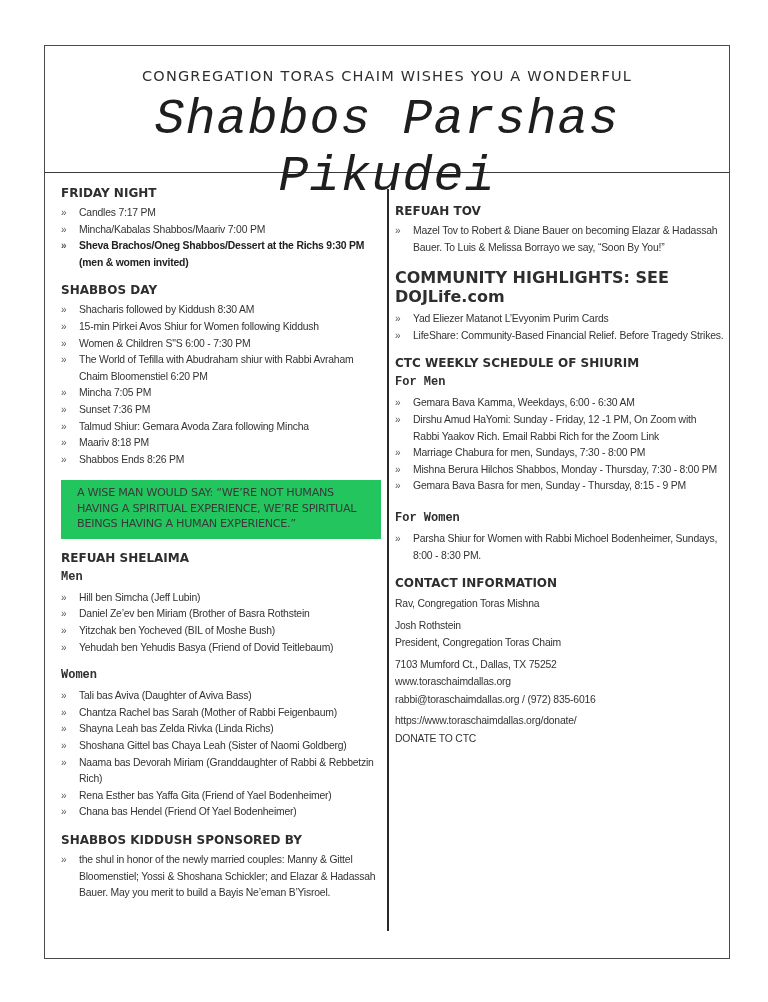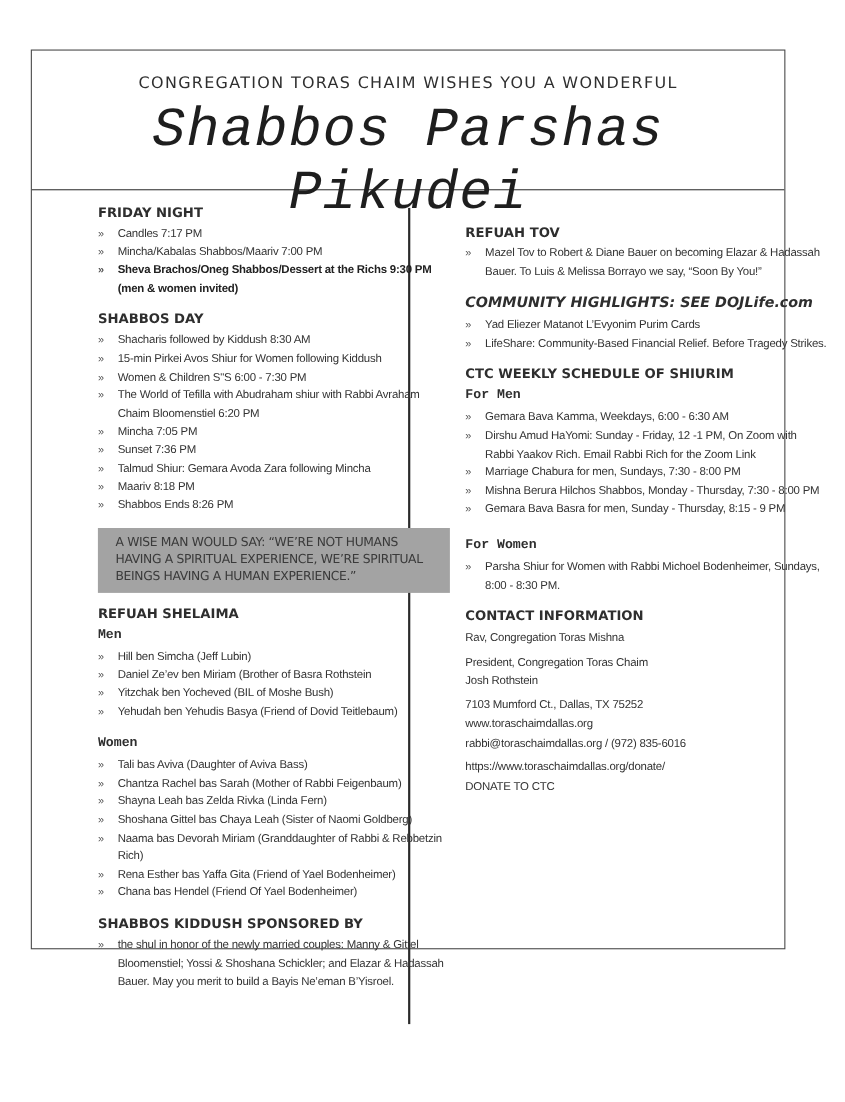--- a/index.html
+++ b/index.html
@@ -1,20 +1,20 @@
 <!DOCTYPE html>
 <html><head>
 <meta charset="utf-8">
 <style>
   * { box-sizing: border-box; margin: 0; padding: 0; }
   html, body { width: 768px; height: 1002px; background: #ffffff; overflow: hidden; }
   body { font-family: "Liberation Sans", sans-serif; color: #2b2b2b; position: relative; }
 
   .frame {
-    position: absolute; left: 28px; top: 45px; width: 686px; height: 818px;
+    position: absolute; left: 44px; top: 45px; width: 686px; height: 914px;
     border: 1.5px solid #4a4a4a;
   }
   .header {
     position: absolute; left: 0; top: 0; width: 100%; height: 127px;
     border-bottom: 1.5px solid #3a3a3a;
     text-align: center;
   }
   .header-kicker {
     position: absolute; left: 0; right: 0; top: 22px;
     font-family: "DejaVu Sans", sans-serif; font-size: 14.5px; letter-spacing: 1.2px;
@@ -23,21 +23,21 @@
   .header-title {
     position: absolute; left: 0; right: 0; top: 45px;
     font-family: Liberation Mono, monospace; font-style: italic;
     font-size: 50px; color: #1e1e1e; letter-spacing: 1px;
   }
 
   .col-divider {
     position: absolute; left: 342px; top: 143px; width: 1.5px; height: 742px;
     background: #2a2a2a;
   }
-  .col { position: absolute; top: 140px; margin-left: 44px; }
+  .col { position: absolute; top: 140px; }
   .col-left { left: 16px; width: 322px; }
   .col-right { left: 350px; width: 330px; }
 
   .sec-title {
     font-family: "DejaVu Sans", sans-serif; font-weight: bold; font-size: 12px;
     color: #2e2e2e; letter-spacing: 0; margin-bottom: 5px;
   }
   .sec-sub {
     font-family: Liberation Mono, monospace; font-weight: bold; font-size: 12px;
     color: #2e2e2e; margin: 4px 0 6px 0;
@@ -49,21 +49,21 @@
     color: #333; transform-origin: left; letter-spacing: -0.2px;
   }
   ul.items li .bullet {
     position: absolute; left: 0; top: 0; font-size: 10px; color: #555;
   }
   ul.items li.bold { font-weight: bold; color: #222; }
   .gap { height: 12px; }
   .gap-s { height: 8px; }
 
   .quote {
-    background: #a3a3a3; padding: 5px 6px 7px 16px; margin: 12px 0 0 0; width: 320px;
+    background: #22c55e; padding: 5px 6px 7px 16px; margin: 12px 0 0 0; width: 320px;
     font-family: "DejaVu Sans", sans-serif; font-size: 11.2px; line-height: 15.5px;
     color: #3a3a3a; letter-spacing: -0.3px;
   }
 
   .contact-line {
     font-family: "Liberation Sans", sans-serif; font-size: 10.4px; line-height: 17.5px;
     color: #333; letter-spacing: -0.2px;
   }
   .contact-group { margin-bottom: 4px; }
 </style>
@@ -118,21 +118,21 @@
         <li><span class="bullet">»</span><span>Hill ben Simcha (Jeff Lubin)</span></li>
         <li><span class="bullet">»</span><span>Daniel Ze’ev ben Miriam (Brother of Basra Rothstein</span></li>
         <li><span class="bullet">»</span><span>Yitzchak ben Yocheved (BIL of Moshe Bush)</span></li>
         <li><span class="bullet">»</span><span>Yehudah ben Yehudis Basya (Friend of Dovid Teitlebaum)</span></li>
       </ul>
       <div class="gap-s"></div>
       <div class="sec-sub">Women</div>
       <ul class="items">
         <li><span class="bullet">»</span><span>Tali bas Aviva (Daughter of Aviva Bass)</span></li>
         <li><span class="bullet">»</span><span>Chantza Rachel bas Sarah (Mother of Rabbi Feigenbaum)</span></li>
-        <li><span class="bullet">»</span><span>Shayna Leah bas Zelda Rivka (Linda Fern)</span></li>
+        <li><span class="bullet">»</span><span>Shayna Leah bas Zelda Rivka (Linda Richs)</span></li>
         <li><span class="bullet">»</span><span>Shoshana Gittel bas Chaya Leah (Sister of Naomi Goldberg)</span></li>
         <li><span class="bullet">»</span><span>Naama bas Devorah Miriam (Granddaughter of Rabbi &amp; Rebbetzin Rich)</span></li>
         <li><span class="bullet">»</span><span>Rena Esther bas Yaffa Gita (Friend of Yael Bodenheimer)</span></li>
         <li><span class="bullet">»</span><span>Chana bas Hendel (Friend Of Yael Bodenheimer)</span></li>
       </ul>
     </div>
 
     <div class="gap"></div>
 
     <div>
@@ -148,21 +148,21 @@
     <div>
       <div class="sec-title">REFUAH TOV</div>
       <ul class="items">
         <li><span class="bullet">»</span><span>Mazel Tov to Robert &amp; Diane Bauer on becoming Elazar &amp; Hadassah Bauer. To Luis &amp; Melissa Borrayo we say, “Soon By You!”</span></li>
       </ul>
     </div>
 
     <div class="gap"></div>
 
     <div>
-      <div class="sec-title" style="font-size:13px;font-style:italic;">COMMUNITY HIGHLIGHTS: SEE DOJLife.com</div>
+      <div class="sec-title" style="font-size:16px;">COMMUNITY HIGHLIGHTS: SEE DOJLife.com</div>
       <ul class="items">
         <li><span class="bullet">»</span><span>Yad Eliezer Matanot L’Evyonim Purim Cards</span></li>
         <li><span class="bullet">»</span><span>LifeShare: Community-Based Financial Relief. Before Tragedy Strikes.</span></li>
       </ul>
     </div>
 
     <div class="gap"></div>
 
     <div>
       <div class="sec-title">CTC WEEKLY SCHEDULE OF SHIURIM</div>
@@ -182,22 +182,22 @@
     </div>
 
     <div class="gap"></div>
 
     <div>
       <div class="sec-title">CONTACT INFORMATION</div>
       <div class="contact-group">
         <div class="contact-line">Rav, Congregation Toras Mishna</div>
       </div>
       <div class="contact-group">
+        <div class="contact-line">Josh Rothstein</div>
         <div class="contact-line">President, Congregation Toras Chaim</div>
-        <div class="contact-line">Josh Rothstein</div>
       </div>
       <div class="contact-group">
         <div class="contact-line">7103 Mumford Ct., Dallas, TX 75252</div>
         <div class="contact-line">www.toraschaimdallas.org</div>
         <div class="contact-line">rabbi@toraschaimdallas.org / (972) 835-6016</div>
       </div>
       <div class="contact-group">
         <div class="contact-line"> https://www.toraschaimdallas.org/donate/</div>
         <div class="contact-line">DONATE TO CTC</div>
       </div>

